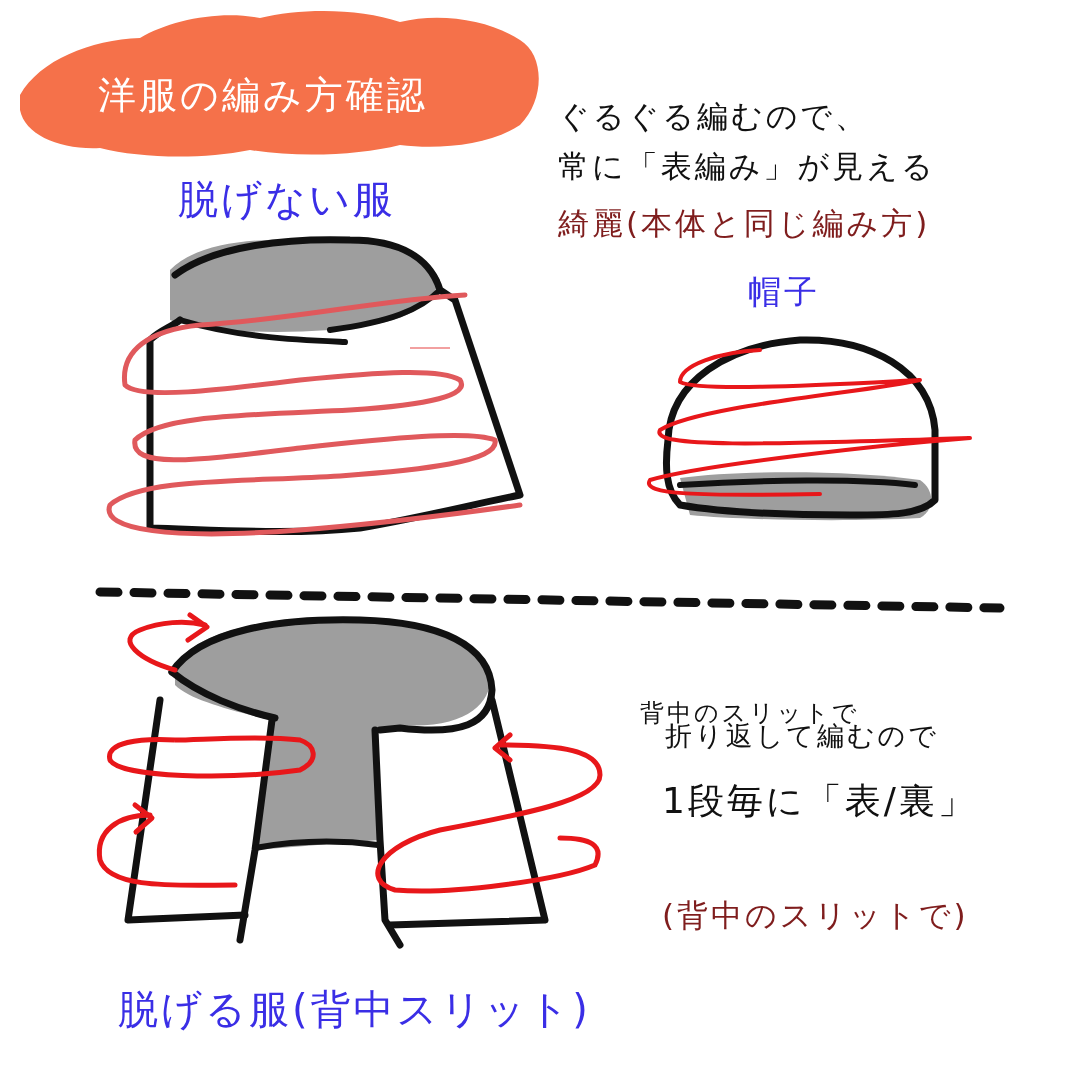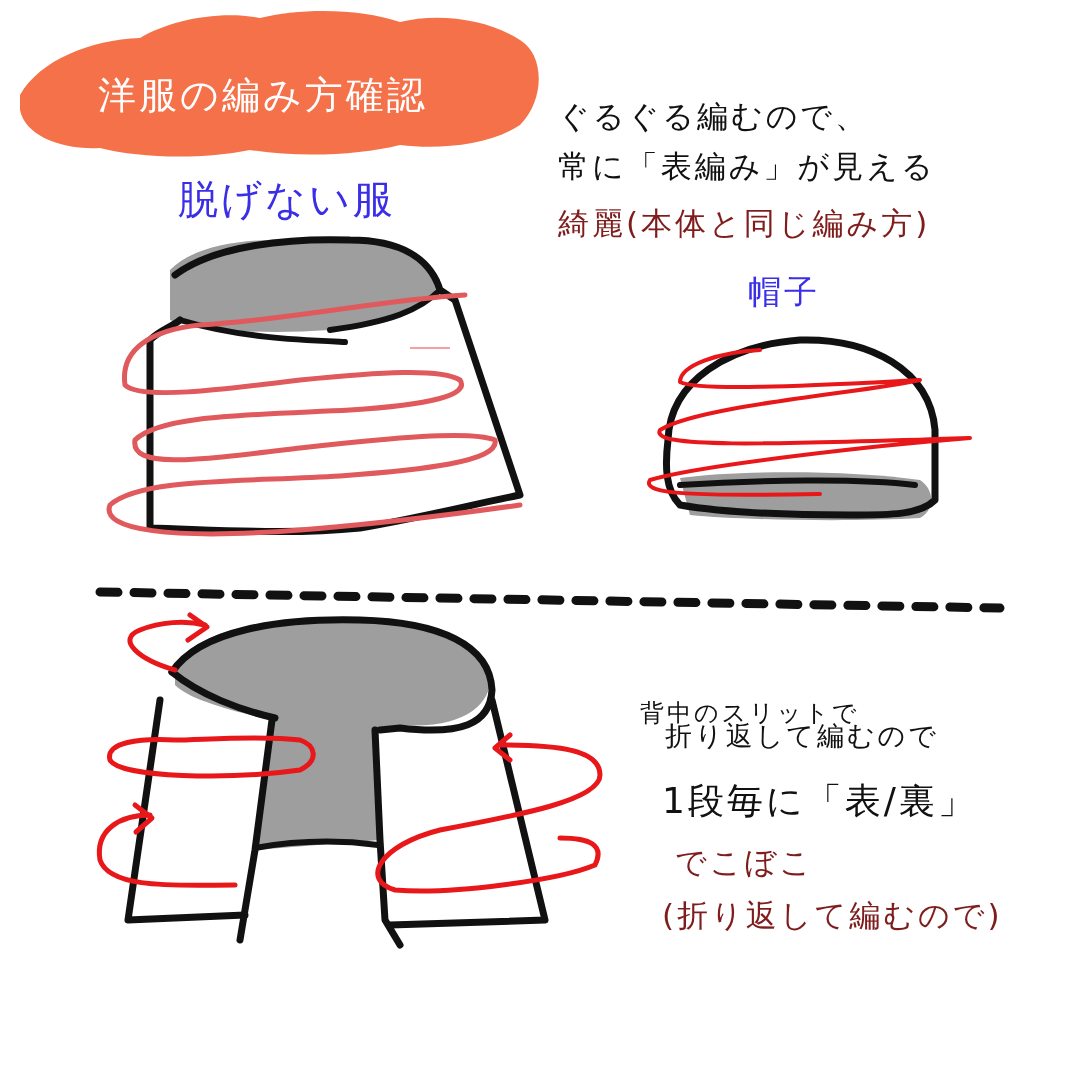--- a/index.html
+++ b/index.html
@@ -64,16 +64,16 @@
 
   <div class="txt blue" style="left:178px; top:172px; font-size:40px;">脱げない服</div>
   <div class="txt black" style="left:558px; top:96px; font-size:31px;">ぐるぐる編むので、</div>
   <div class="txt black" style="left:558px; top:146px; font-size:31px;">常に「表編み」が見える</div>
   <div class="txt orange" style="left:558px; top:203px; font-size:31px;">綺麗(本体と同じ編み方)</div>
   <div class="txt blue" style="left:748px; top:270px; font-size:33px;">帽子</div>
 
   <div class="txt black" style="left:640px; top:660px; font-size:24px;margin-top:37px;">背中のスリットで</div>
   <div class="txt black" style="left:665px; top:718px; font-size:27px;">折り返して編むので</div>
   <div class="txt black" style="left:662px; top:777px; font-size:36px;">1段毎に「表/裏」</div>
-  <div class="txt orange" style="left:675px; top:842px; font-size:31px;">でこぼこ</div>
-  <div class="txt orange" style="left:662px; top:895px; font-size:31px;">(折り返して編むので)</div>
+  <div class="txt orange" style="left:662px; top:895px; font-size:31px;">(背中のスリットで)</div>
+  <div class="txt blue" style="left:118px; top:982px; font-size:40px;">脱げる服(背中スリット)</div>
 
 </div>
 
 </body></html>

